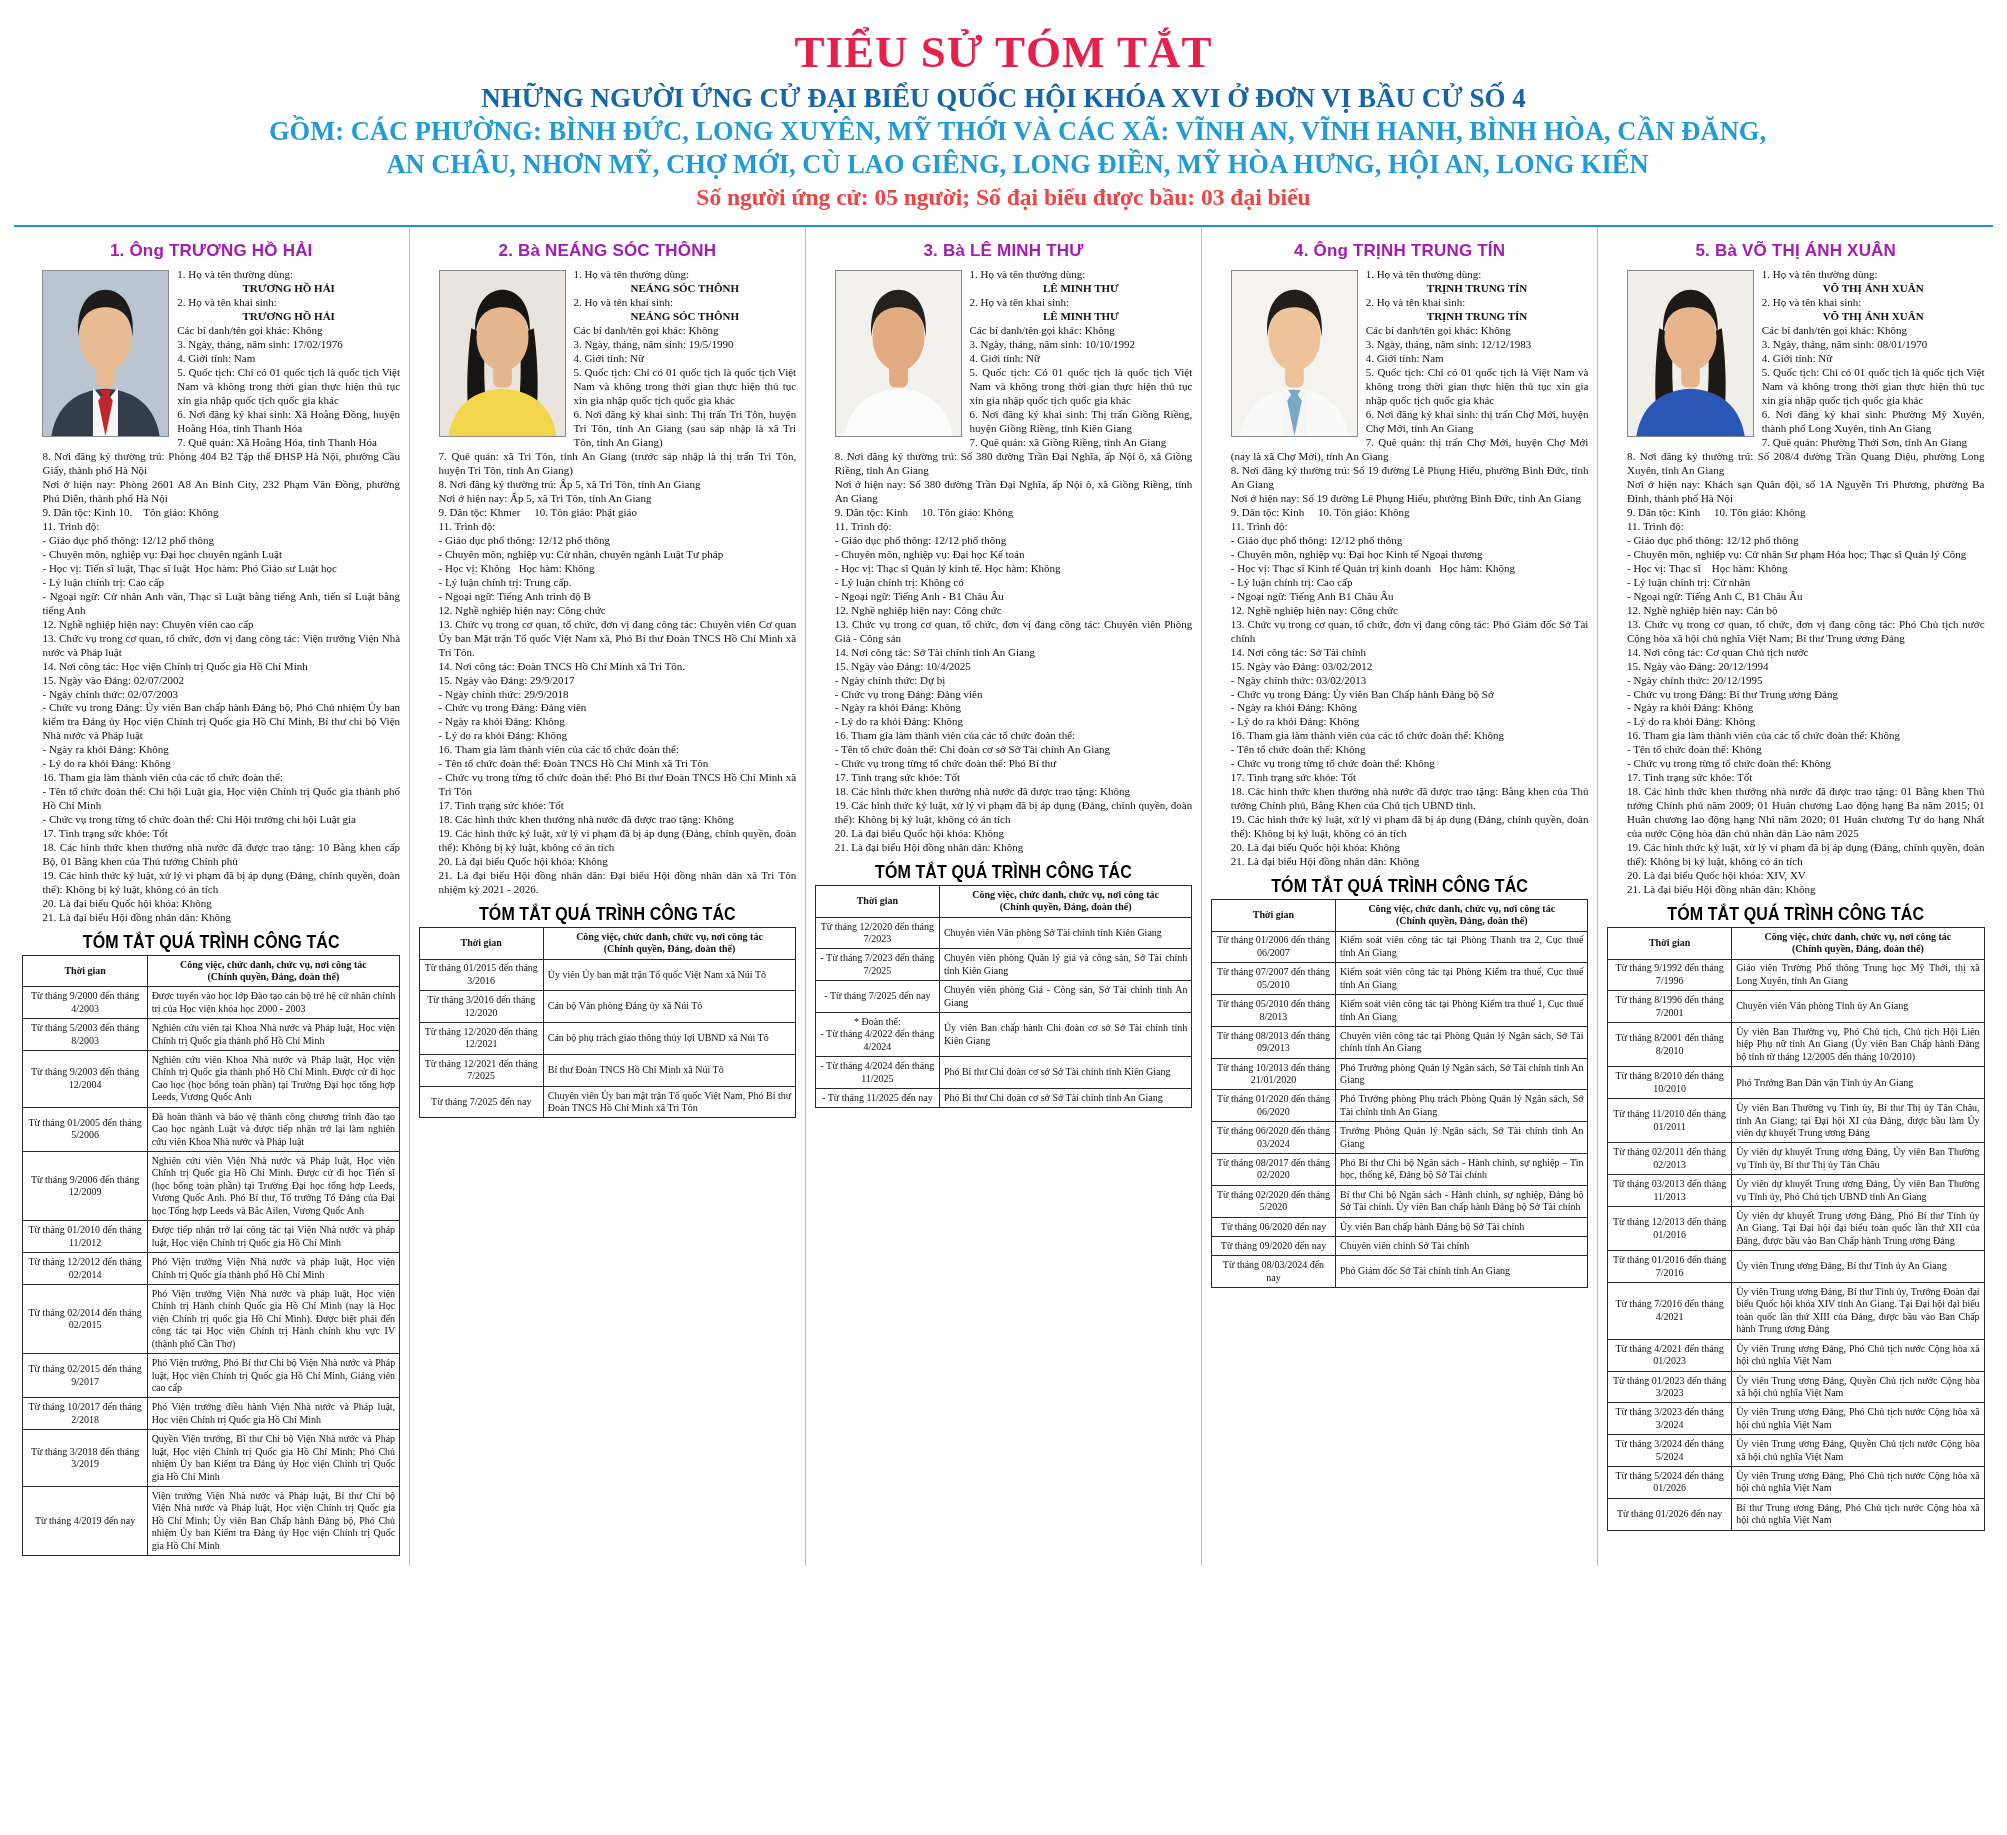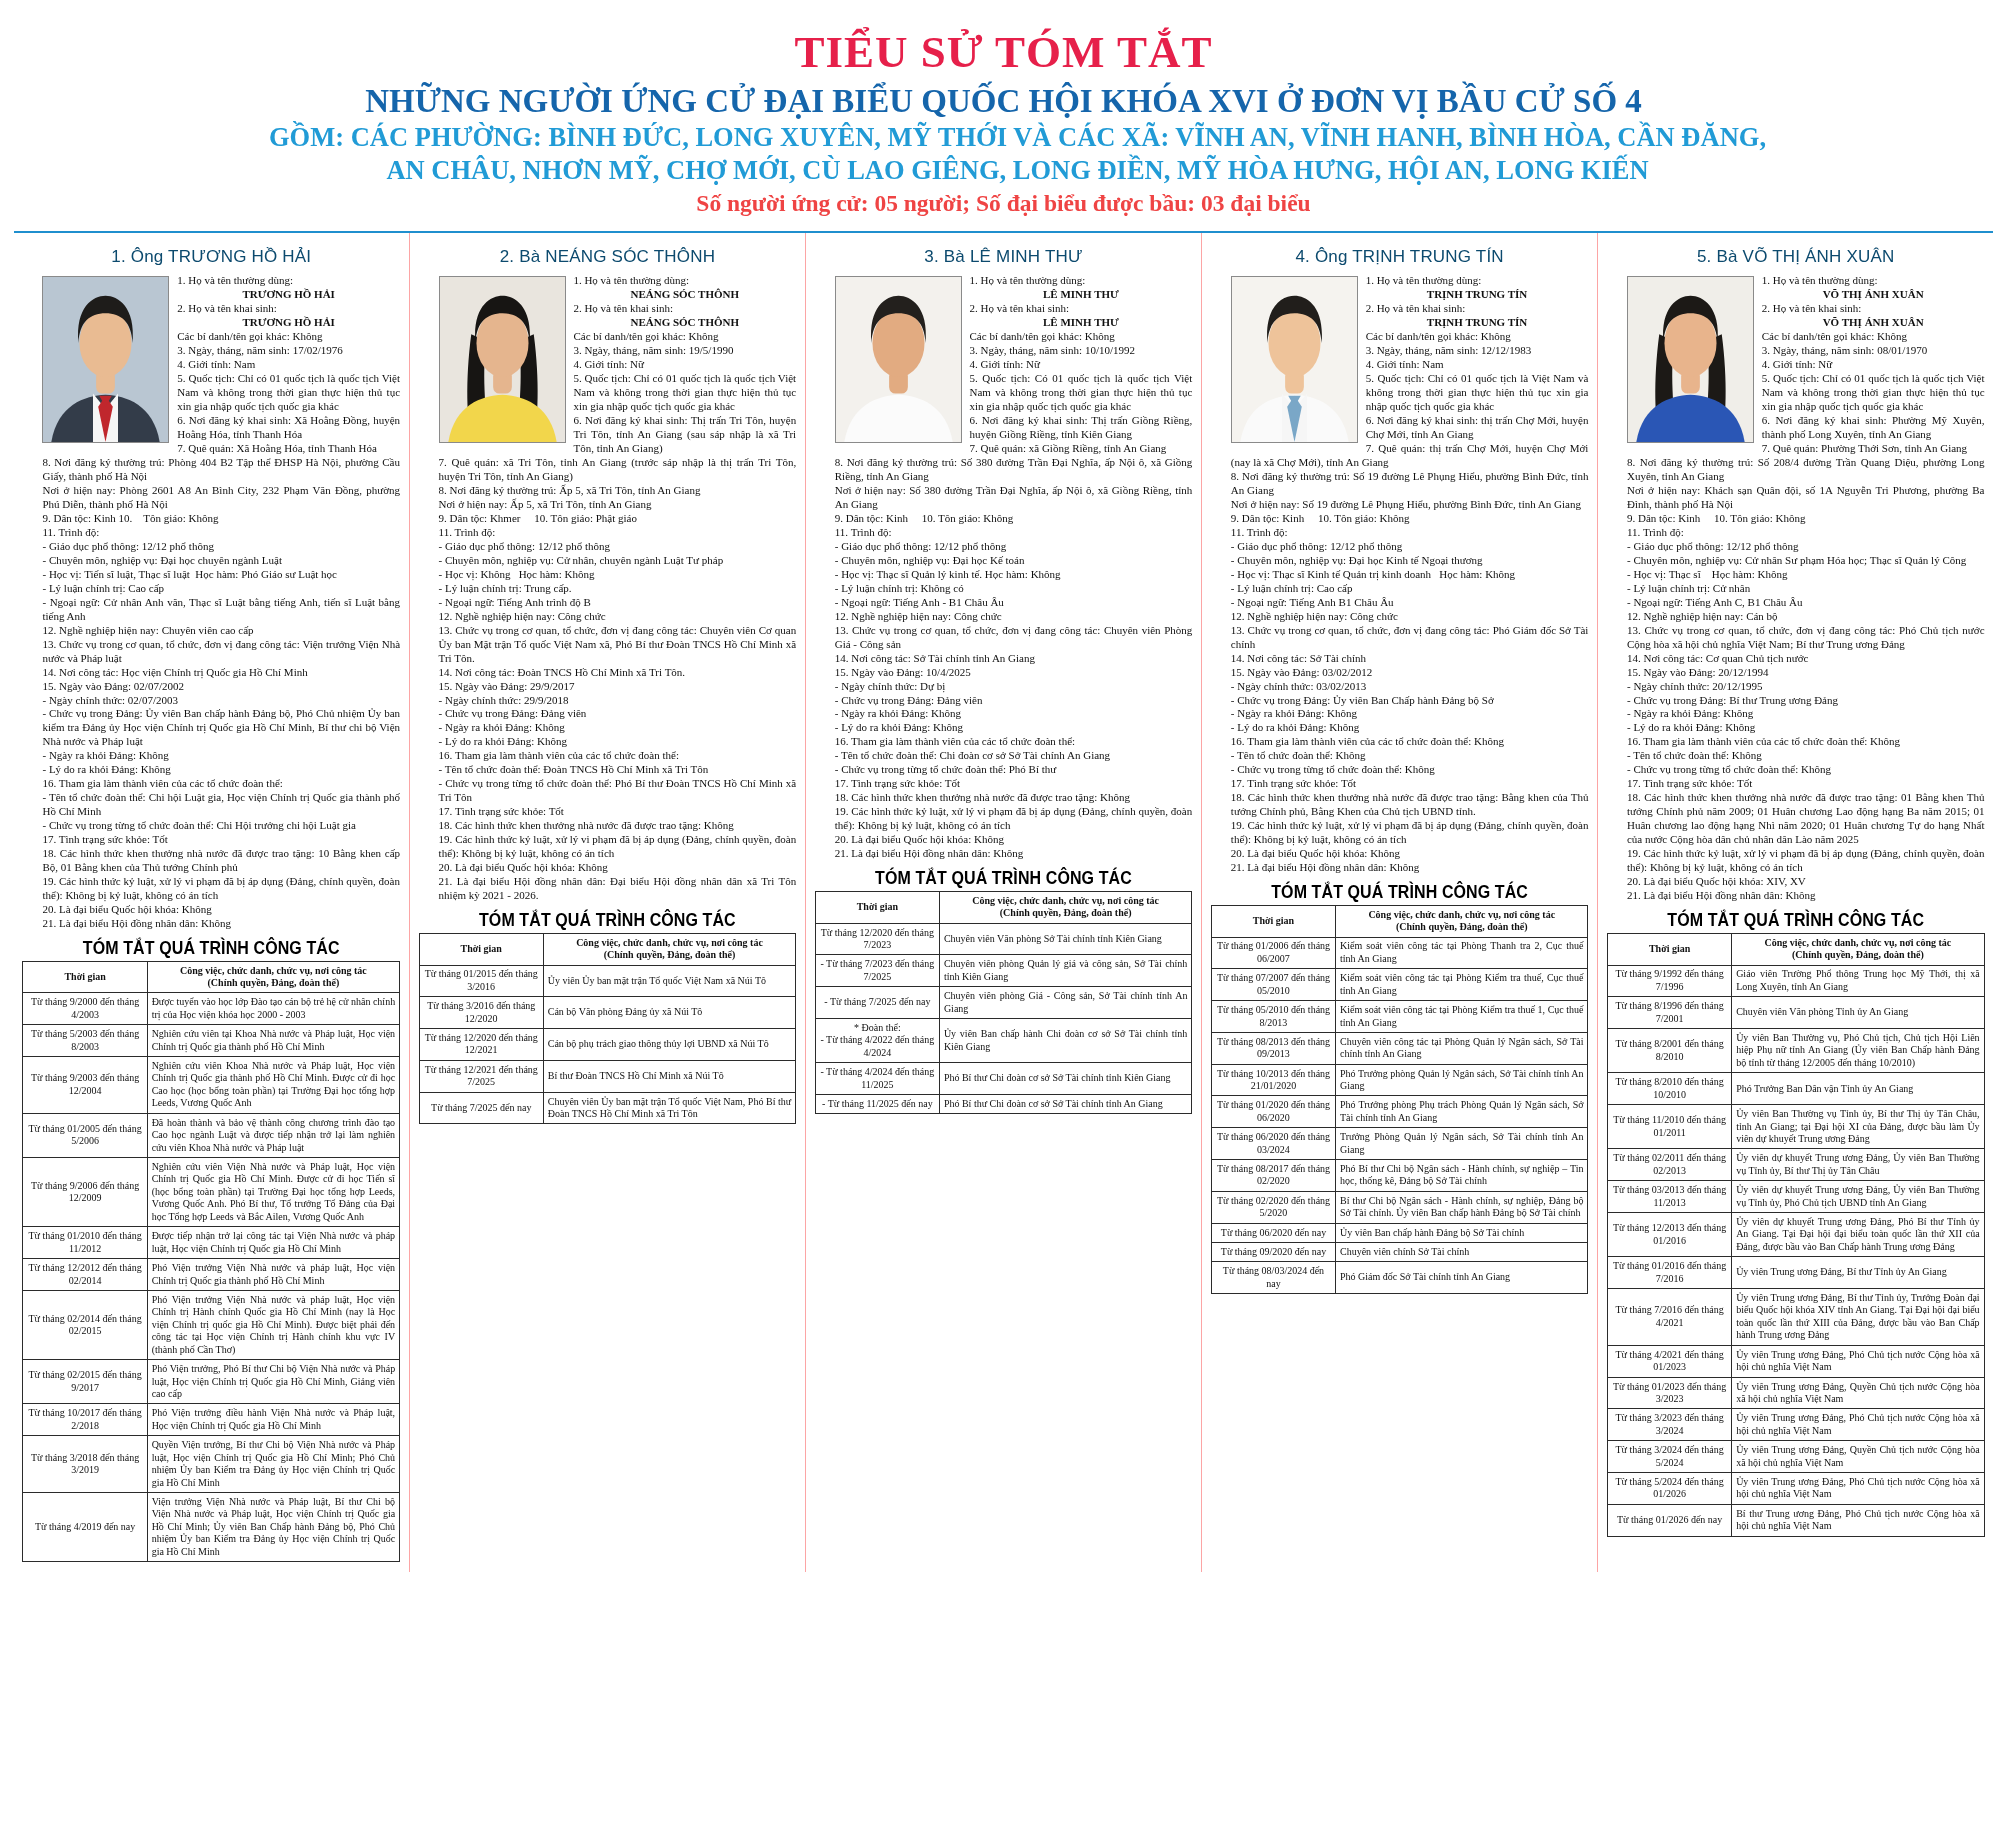--- a/index.html
+++ b/index.html
@@ -1,26 +1,26 @@
 <!DOCTYPE html>
 <html><head>
 <meta charset="utf-8">
 <style>
   html,body{margin:0;padding:0;background:#ffffff;}
   body{width:2007px;height:1836px;overflow:hidden;font-family:"Liberation Serif",serif;color:#101010;}
   .page{width:2007px;height:1836px;position:relative;border-radius:19px;}
   .doc-header{text-align:center;padding-top:25.5px;}
   .doc-title{font-family:"Liberation Serif",serif;font-weight:bold;font-size:45px;color:#e6204a;letter-spacing:1px;margin:0 0 5.9px 0;}
-  .doc-sub1{font-weight:bold;font-size:33px;color:#1565ab;margin:2px 0;}
+  .doc-sub1{font-weight:bold;font-size:27px;color:#1565ab;margin:2px 0;}
   .doc-sub2,.doc-sub3{font-weight:bold;font-size:26.5px;color:#219bd6;margin:2px 0;padding-left:28px;}
   .doc-sub4{font-weight:bold;font-size:23.5px;color:#ef4444;margin:3.9px 0 13.7px 0;}
   .columns{display:flex;align-items:stretch;border-top:2.9px solid #1f8fce;margin:0 13.7px;}
   .column{flex:1 1 0;padding:3.9px 8.8px 9.8px 8.8px;min-width:0;}
   .column + .column{border-left:1px solid #fca5a5;}
-  .cand-title{font-family:"Liberation Sans",sans-serif;font-weight:normal;font-size:17px;color:#0c4a6e;text-align:center;margin:9.8px 0 7.8px 0;letter-spacing:0.2px;white-space:nowrap;}
+  .cand-title{font-family:"Liberation Sans",sans-serif;font-weight:bold;font-size:17px;color:#a21caf;text-align:center;margin:9.8px 0 7.8px 0;letter-spacing:0.2px;white-space:nowrap;}
   .photo{float:left;width:125px;height:165px;border:1px solid #8a8a8a;margin:2px 7.8px 3.9px 0;background:#dde3e8;}
   .photo svg{display:block;width:100%;height:100%;}
   .info{font-size:11px;line-height:1.27;margin-left:20px;}
   .info .line{text-align:justify;}
   .info .name-line{text-align:center;font-weight:bold;padding-left:10px;}
   .career-heading{font-family:"Liberation Sans",sans-serif;font-weight:800;font-size:16px;color:#000;text-align:center;margin:7.8px 0 3.9px 0;clear:both;transform:scaleY(1.15);letter-spacing:0.1px;}
   table.career{width:100%;border-collapse:collapse;font-size:10px;line-height:1.25;}
   table.career th,table.career td{border:1px solid #2b2b2b;padding:2.9px 3.9px;vertical-align:middle;}
   table.career th{font-weight:bold;text-align:center;white-space:pre-line;}
   td.time{width:33%;text-align:center;white-space:pre-line;}

